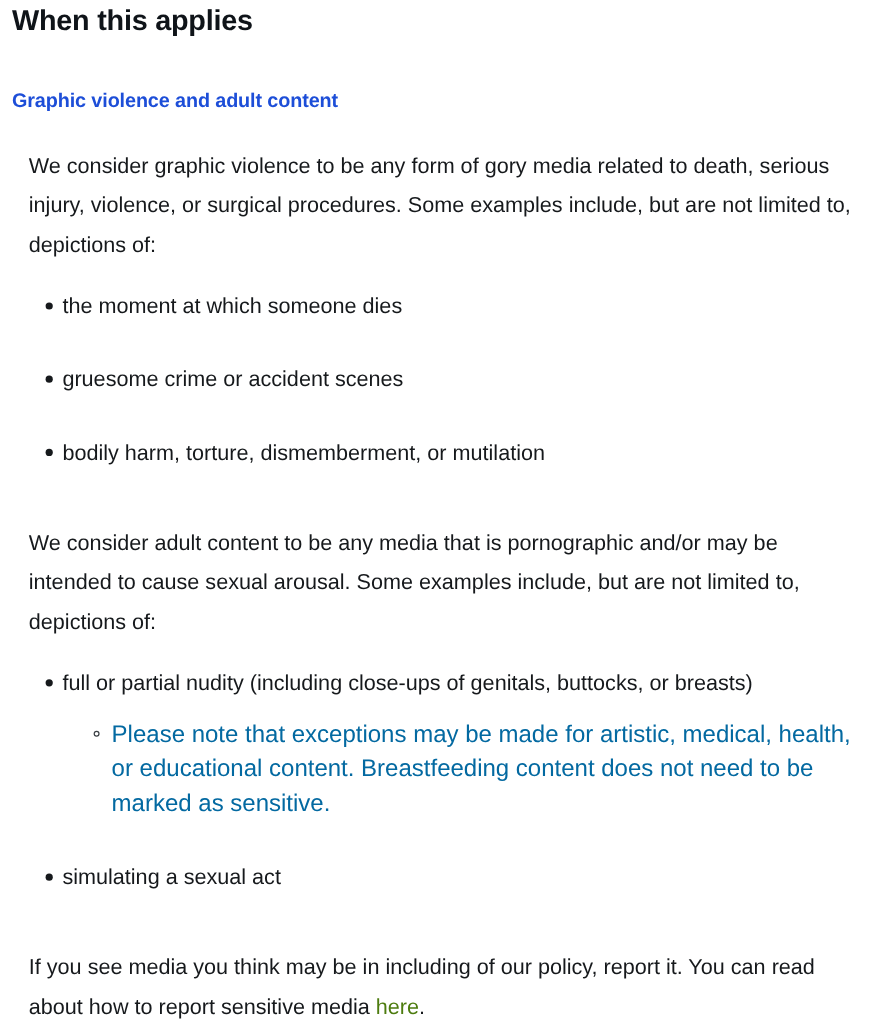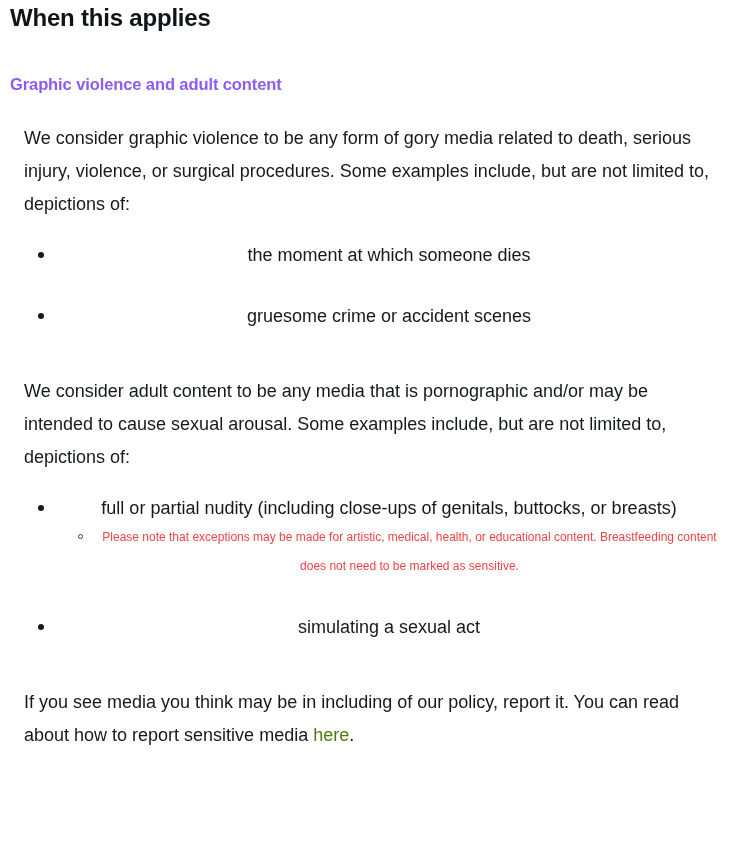--- a/index.html
+++ b/index.html
@@ -35,42 +35,41 @@
     color: #0f1419;
     margin: 0;
     padding-top: 3px;
   }
 
   .section-title {
     font-size: 16.5px;
     line-height: 22px;
     font-weight: 700;
     letter-spacing: -0.1px;
-    color: #8b5cf6;
+    color: #1d4ed8;
     margin: 0;
     padding-top: 40px;
   }
 
   
   .para {
     font-size: 18px;
     line-height: 33px;
     font-weight: 400;
     color: #16191c;
     margin: 14px;
     padding-top: 13px;
   }
   .para.gap-xl { padding-top: 30px; }
 
   
   ul.bullets {
     list-style: none;
     margin: 0;
     padding: 0;
-    text-align: center;
   }
   ul.bullets > li.bullet {
     position: relative;
     font-size: 18px;
     line-height: 29px;
     color: #16191c;
     padding-left: 42px;
     margin-top: 32px;
   }
   ul.bullets > li.bullet:first-child { margin-top: 20px; }
@@ -86,25 +85,25 @@
   }
 
   
   ul.subbullets {
     list-style: none;
     margin: 0;
     padding: 0;
   }
   ul.subbullets > li.subbullet {
     position: relative;
-    font-size: 12px;
+    font-size: 20px;
     line-height: 29px;
-    color: #ef4444;
+    color: #0369a1;
     padding-left: 41px;
-    margin-top: 0;
+    margin-top: 14px;
   }
   ul.subbullets > li.subbullet > .marker-hollow {
     position: absolute;
     left: 26px;
     top: 11px;
     width: 5px;
     height: 5px;
     border-radius: 50%;
     border: 1.4px solid #3a3f44;
     background: transparent;
@@ -132,20 +131,24 @@
 
   <ul class="bullets">
     <li class="bullet">
       <span class="marker"></span>
       <span class="item-text">the moment at which someone dies</span>
     </li>
     <li class="bullet">
       <span class="marker"></span>
       <span class="item-text">gruesome crime or accident scenes</span>
     </li>
+    <li class="bullet">
+      <span class="marker"></span>
+      <span class="item-text">bodily harm, torture, dismemberment, or mutilation</span>
+    </li>
   </ul>
 
   <p class="para gap-xl">We consider adult content to be any media that is pornographic and/or may be intended to cause sexual arousal. Some examples include, but are not limited to, depictions of:</p>
 
   <ul class="bullets">
     <li class="bullet">
       <span class="marker"></span>
       <span class="item-text">full or partial nudity (including close-ups of genitals, buttocks, or breasts)</span>
 
       <ul class="subbullets">

